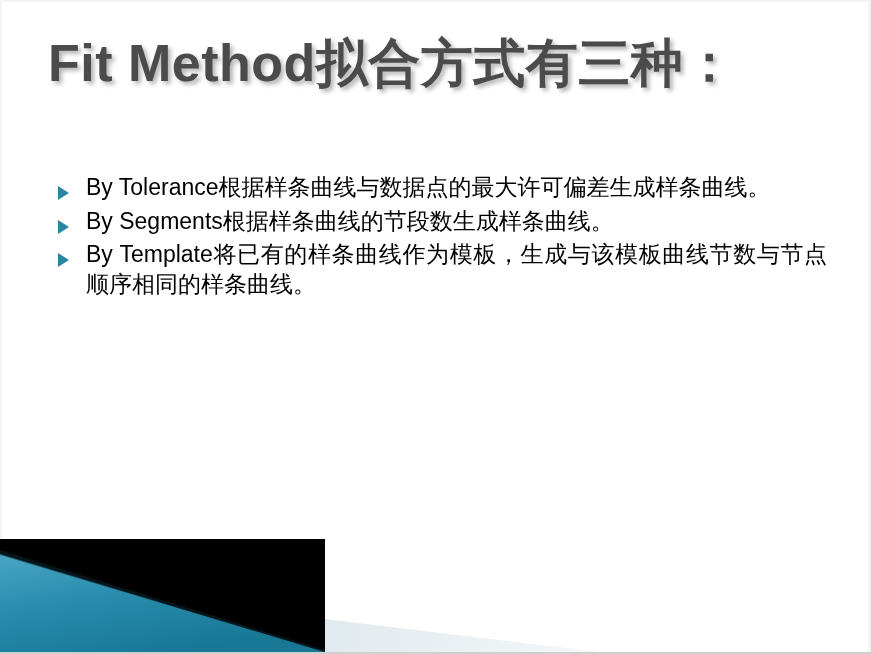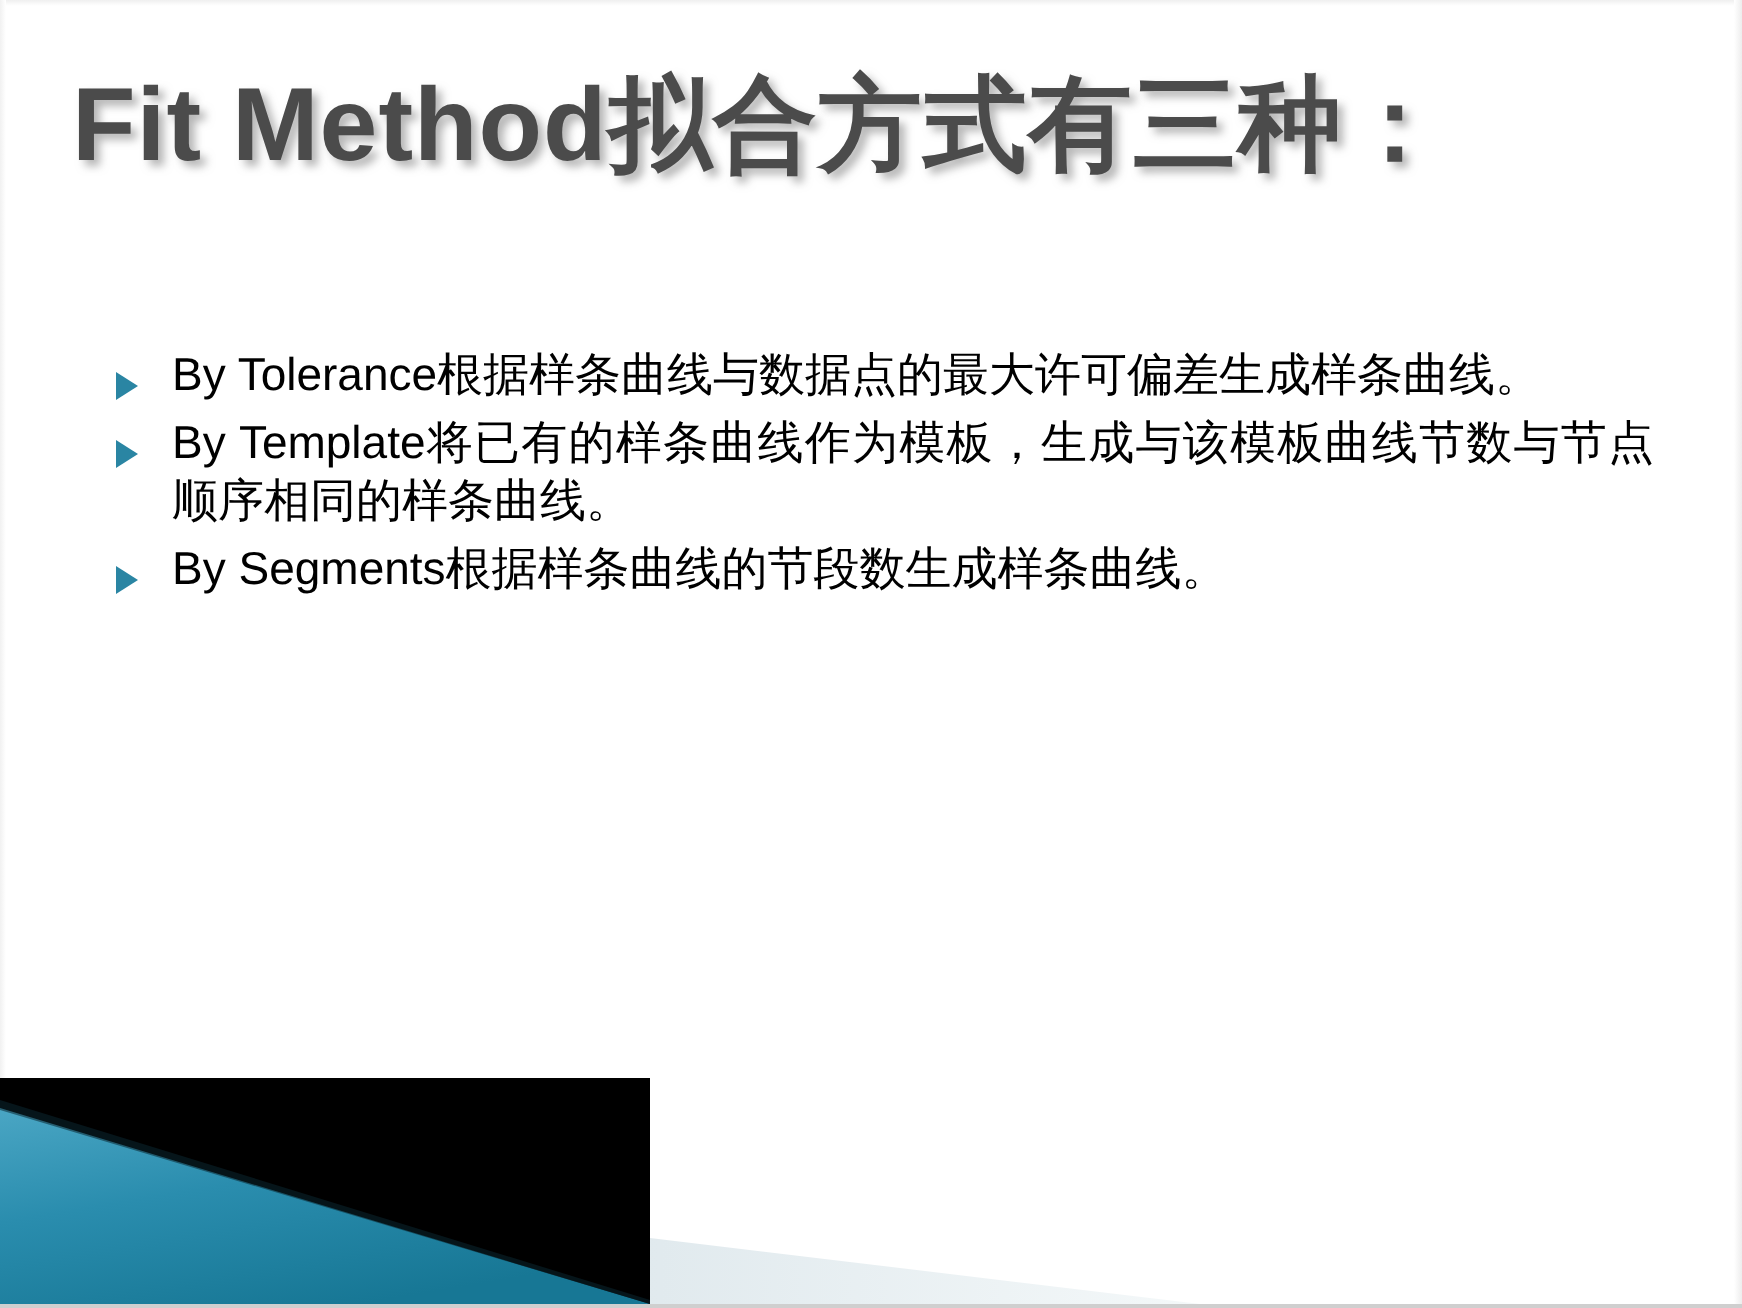--- a/index.html
+++ b/index.html
@@ -42,21 +42,21 @@
   .frame-edge-bottom {
     position: absolute;
     left: 0; bottom: 0;
     width: 871px; height: 2px;
     background: #cfcfcf;
   }
 
   
   .title {
     position: absolute;
-    left: 36px;
+    left: 48px;
     top: 35px;
     font-size: 52px;
     font-weight: bold;
     letter-spacing: 0.5px;
     color: #4b4b4b;
     text-shadow: 3px 3px 4px rgba(120,120,120,0.55);
     white-space: nowrap;
     line-height: 1.1;
   }
 
@@ -116,26 +116,26 @@
 
   <div class="body-list">
 
     <div class="bullet-row">
       <span class="bullet-marker"></span>
       <span class="bullet-text">By Tolerance根据样条曲线与数据点的最大许可偏差生成样条曲线。</span>
     </div>
 
     <div class="bullet-row">
       <span class="bullet-marker"></span>
-      <span class="bullet-text">By Template将已有的样条曲线作为模板，生成与该模板曲线节数与节点顺序相同的样条曲线。</span>
+      <span class="bullet-text">By Segments根据样条曲线的节段数生成样条曲线。</span>
     </div>
 
     <div class="bullet-row">
       <span class="bullet-marker"></span>
-      <span class="bullet-text">By Segments根据样条曲线的节段数生成样条曲线。</span>
+      <span class="bullet-text">By Template将已有的样条曲线作为模板，生成与该模板曲线节数与节点顺序相同的样条曲线。</span>
     </div>
 
   </div>
 
   <svg class="deco" viewBox="0 0 871 130" preserveAspectRatio="none">
     <defs>
       <linearGradient id="tealGrad" x1="0" y1="0" x2="0.55" y2="1">
         <stop offset="0%" stop-color="#4aa6c4"></stop>
         <stop offset="45%" stop-color="#2a8dae"></stop>
         <stop offset="100%" stop-color="#177795"></stop>

